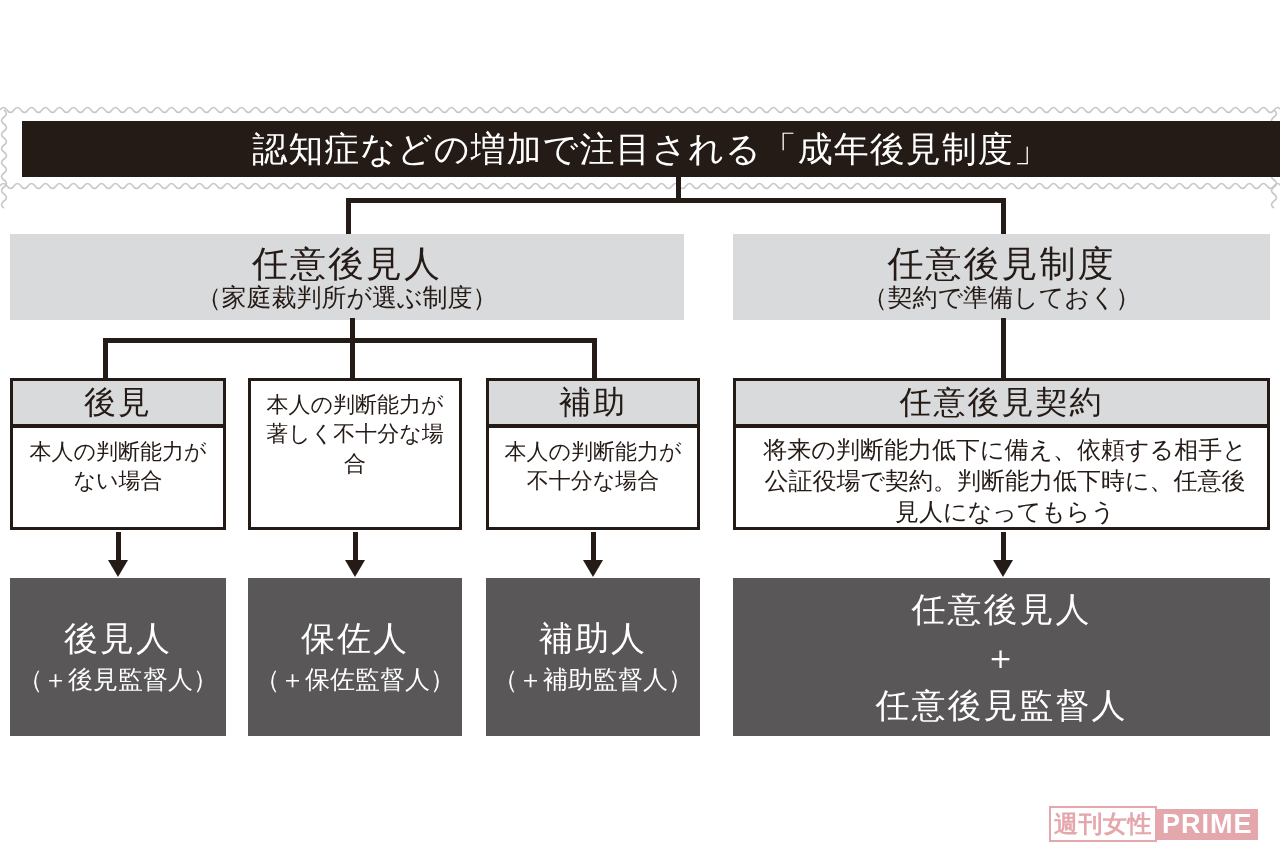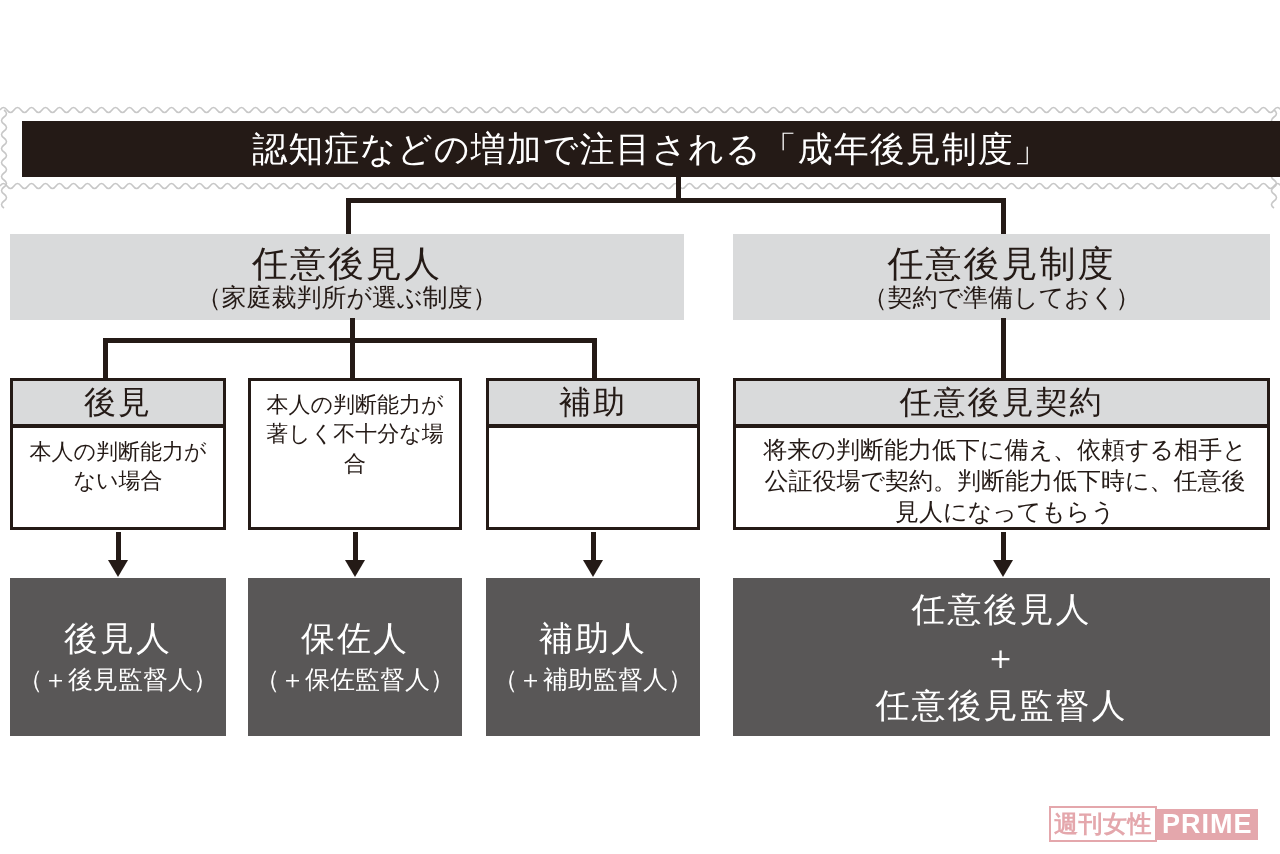--- a/index.html
+++ b/index.html
@@ -112,20 +112,21 @@
 
   <div class="abs type-box" style="left:10px;width:216px">
     <div class="head">後見</div>
     <div class="body">本人の判断能力がない場合</div>
   </div>
   <div class="abs type-box" style="left:248px;width:214px">
     <div class="body">本人の判断能力が著しく不十分な場合</div>
   </div>
   <div class="abs type-box" style="left:486px;width:214px">
     <div class="head">補助</div>
+    <div class="body">本人の判断能力が不十分な場合</div>
   </div>
   <div class="abs type-box" style="left:733px;width:537px">
     <div class="head">任意後見契約</div>
     <div class="body wide">将来の判断能力低下に備え、依頼する相手と公証役場で契約。判断能力低下時に、任意後見人になってもらう</div>
   </div>
 
   <div class="abs arrow-stem" style="left:116px;top:532px;height:30px"></div>
   <div class="abs arrow-head" style="left:108px;top:560px"></div>
   <div class="abs arrow-stem" style="left:353px;top:532px;height:30px"></div>
   <div class="abs arrow-head" style="left:345px;top:560px"></div>

